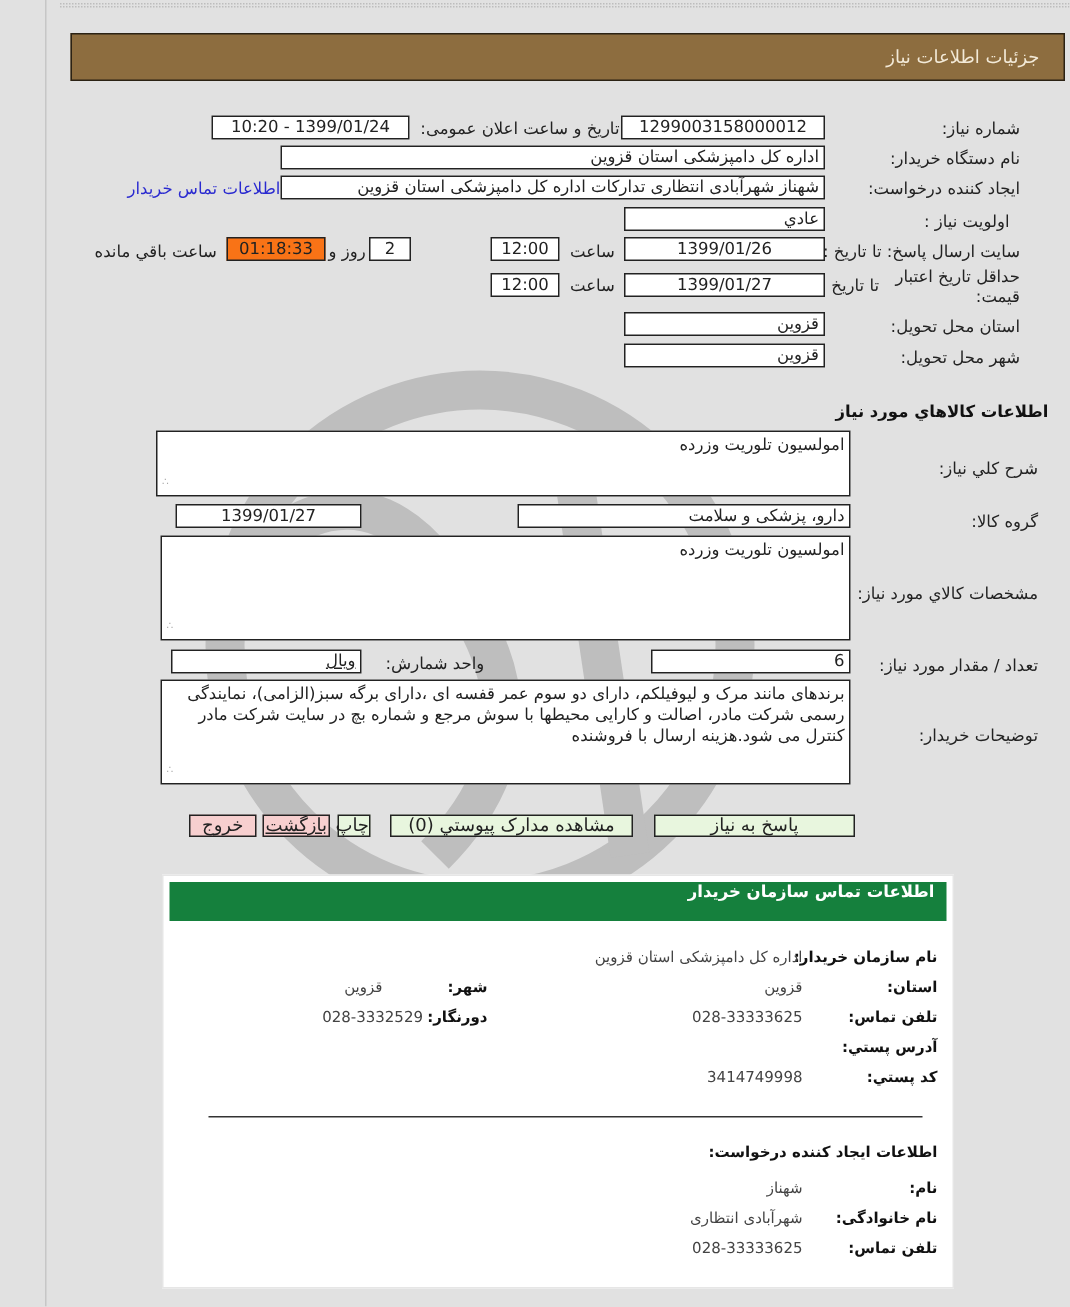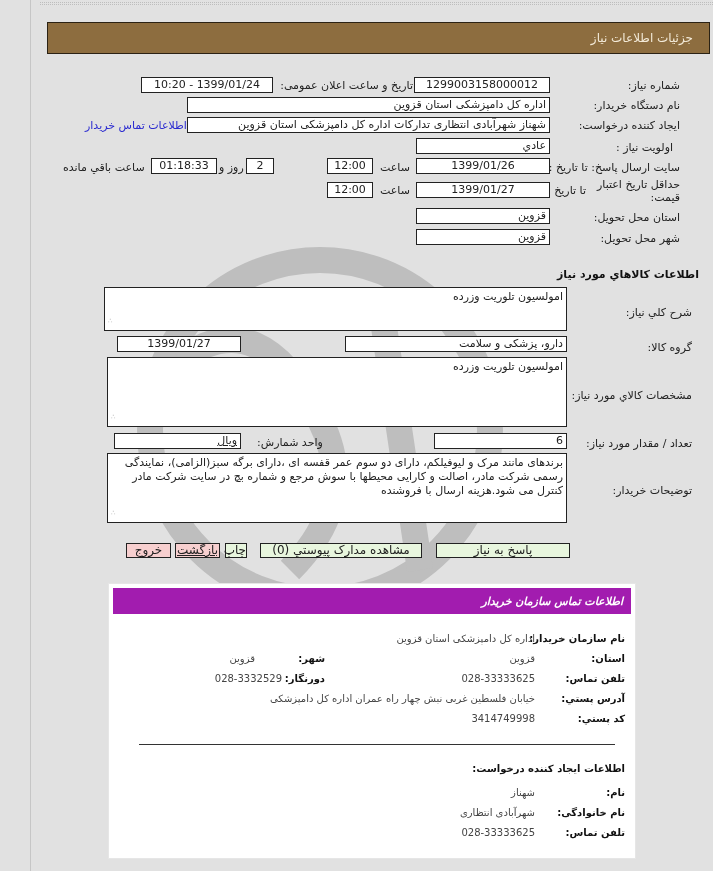--- a/index.html
+++ b/index.html
@@ -22,42 +22,42 @@
     display: flex; align-items: center; padding-right: 16px;
   }
   .lbl { position: absolute; white-space: nowrap; font-size: 11px; color: #222; }
   .box {
     position: absolute; background: #fff; border: 1px solid #222;
     height: 16px; font-size: 11px; line-height: 14px; padding: 0 3px;
     white-space: nowrap; overflow: hidden;
   }
   .center { text-align: center; }
   .right { text-align: right; }
-  .timer { background: #ffffff; }
+  .timer { background: #f97316; }
   .link { color: #2a2ad0; }
   .section-title { position: absolute; font-weight: bold; font-size: 11px; color: #111; }
   .textarea {
     position: absolute; background: #fff; border: 1px solid #222;
     font-size: 11px; line-height: 14px; padding: 2px 3px; text-align: right;
   }
   .grip { position: absolute; left: 3px; bottom: 2px; font-size: 7px; color: #aaa; }
   .btn {
     position: absolute; height: 15px; border: 1px solid #222; font-size: 12px;
     line-height: 13px; text-align: center; cursor: pointer;
   }
   .btn-green { background: #e8f6de; }
   .btn-pink { background: #f7cfcf; }
   .contact-panel {
     position: absolute; left: 108px; top: 583px; width: 528px; height: 276px;
     background: #fff; border: 1px solid #e6e6e6;
   }
   .contact-header {
     position: absolute; left: 4px; right: 4px; top: 4px; height: 26px;
-    background: #a21caf; color: #fff; font-weight: bold; font-size: 11px;
-    display: flex; align-items: center; padding-right: 8px; font-style: italic;
+    background: #15803d; color: #fff; font-weight: bold; font-size: 11px;
+    display: flex; padding-right: 8px;
   }
   .c-lbl { position: absolute; font-weight: bold; font-size: 10px; color: #111; white-space: nowrap; }
   .c-val { position: absolute; font-size: 10px; color: #444; white-space: nowrap; }
   .c-rule { position: absolute; left: 30px; right: 20px; top: 145px; height: 1px; background: #333; }
   .watermark { position: absolute; left: 60px; top: 240px; width: 520px; height: 360px; pointer-events: none; opacity: 0.22; }
 </style>
 </head>
 <body>
 
 <div class="left-rule"></div>
@@ -157,21 +157,20 @@
   <span class="c-val" style="right:100px; top:69px;">قزوین</span>
   <span class="c-lbl" style="right:310px; top:69px;">شهر:</span>
   <span class="c-val" style="right:380px; top:69px;">قزوین</span>
 
   <span class="c-lbl" style="right:10px; top:89px;">تلفن تماس:</span>
   <span class="c-val" style="right:100px; top:89px;">028-33333625</span>
   <span class="c-lbl" style="right:310px; top:89px;">دورنگار:</span>
   <span class="c-val" style="right:353px; top:89px;">028-3332529</span>
 
   <span class="c-lbl" style="right:10px; top:109px;">آدرس پستي:</span>
-  <span class="c-val" style="right:100px; top:109px;">خیابان فلسطین غربی نبش چهار راه عمران اداره کل دامپزشکی</span>
 
   <span class="c-lbl" style="right:10px; top:129px;">کد پستي:</span>
   <span class="c-val" style="right:100px; top:129px;">3414749998</span>
 
   <div class="c-rule" style="top:160px;"></div>
 
   <span class="c-lbl" style="right:10px; top:179px;">اطلاعات ایجاد کننده درخواست:</span>
 
   <span class="c-lbl" style="right:10px; top:203px;">نام:</span>
   <span class="c-val" style="right:100px; top:203px;">شهناز</span>

